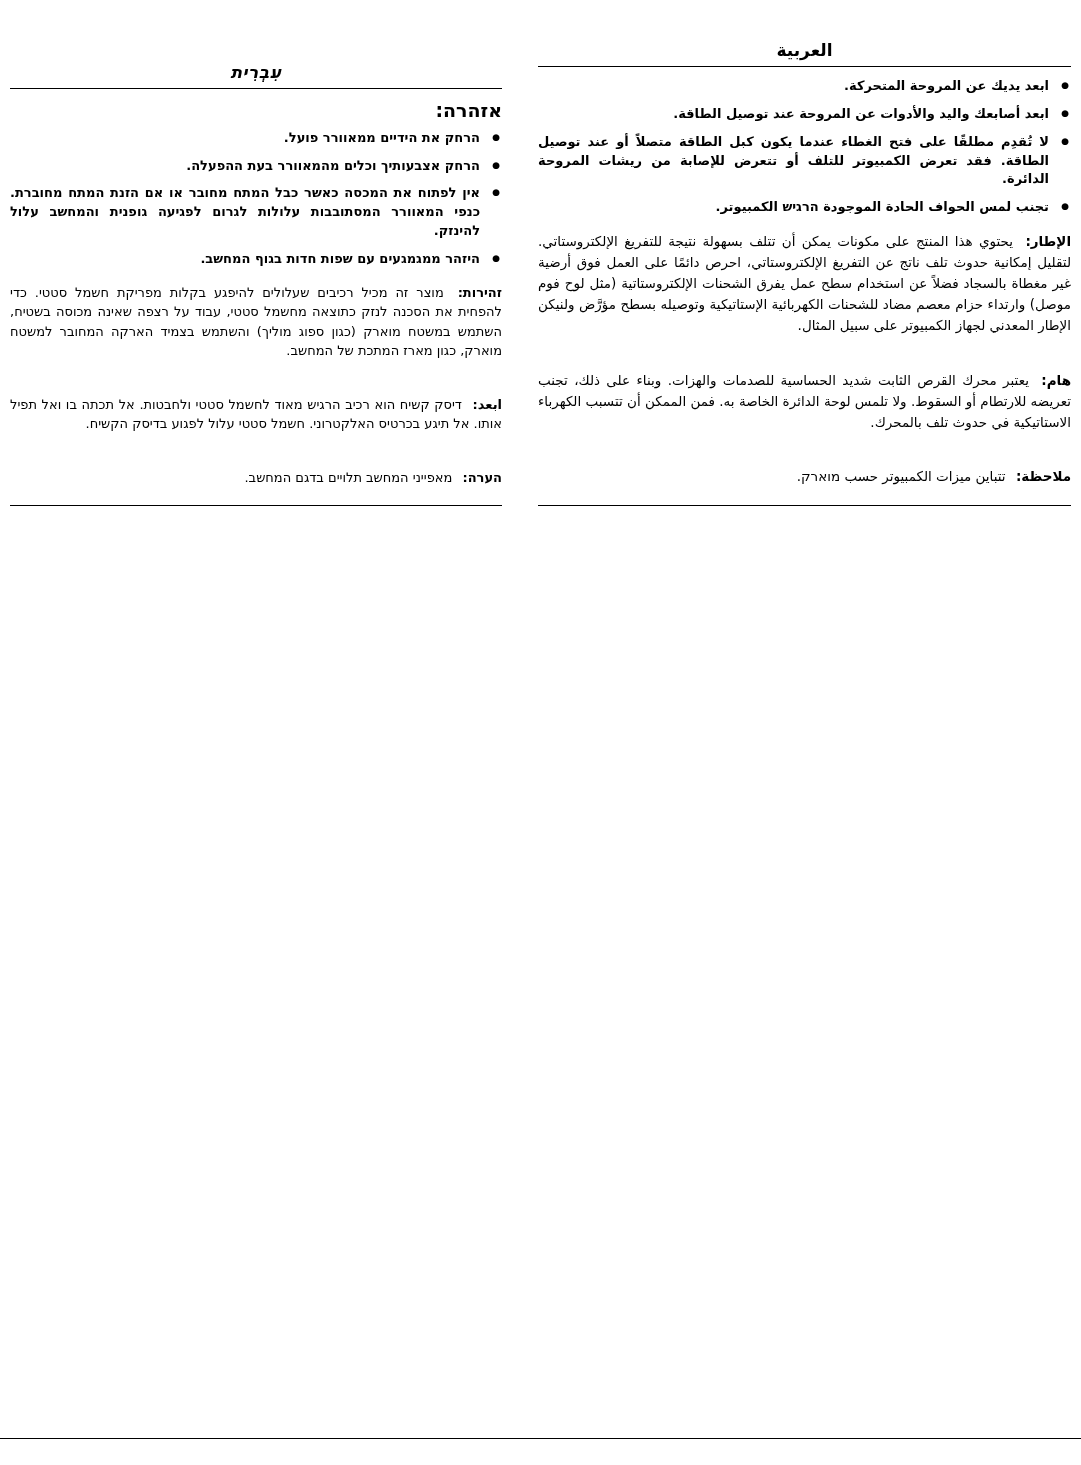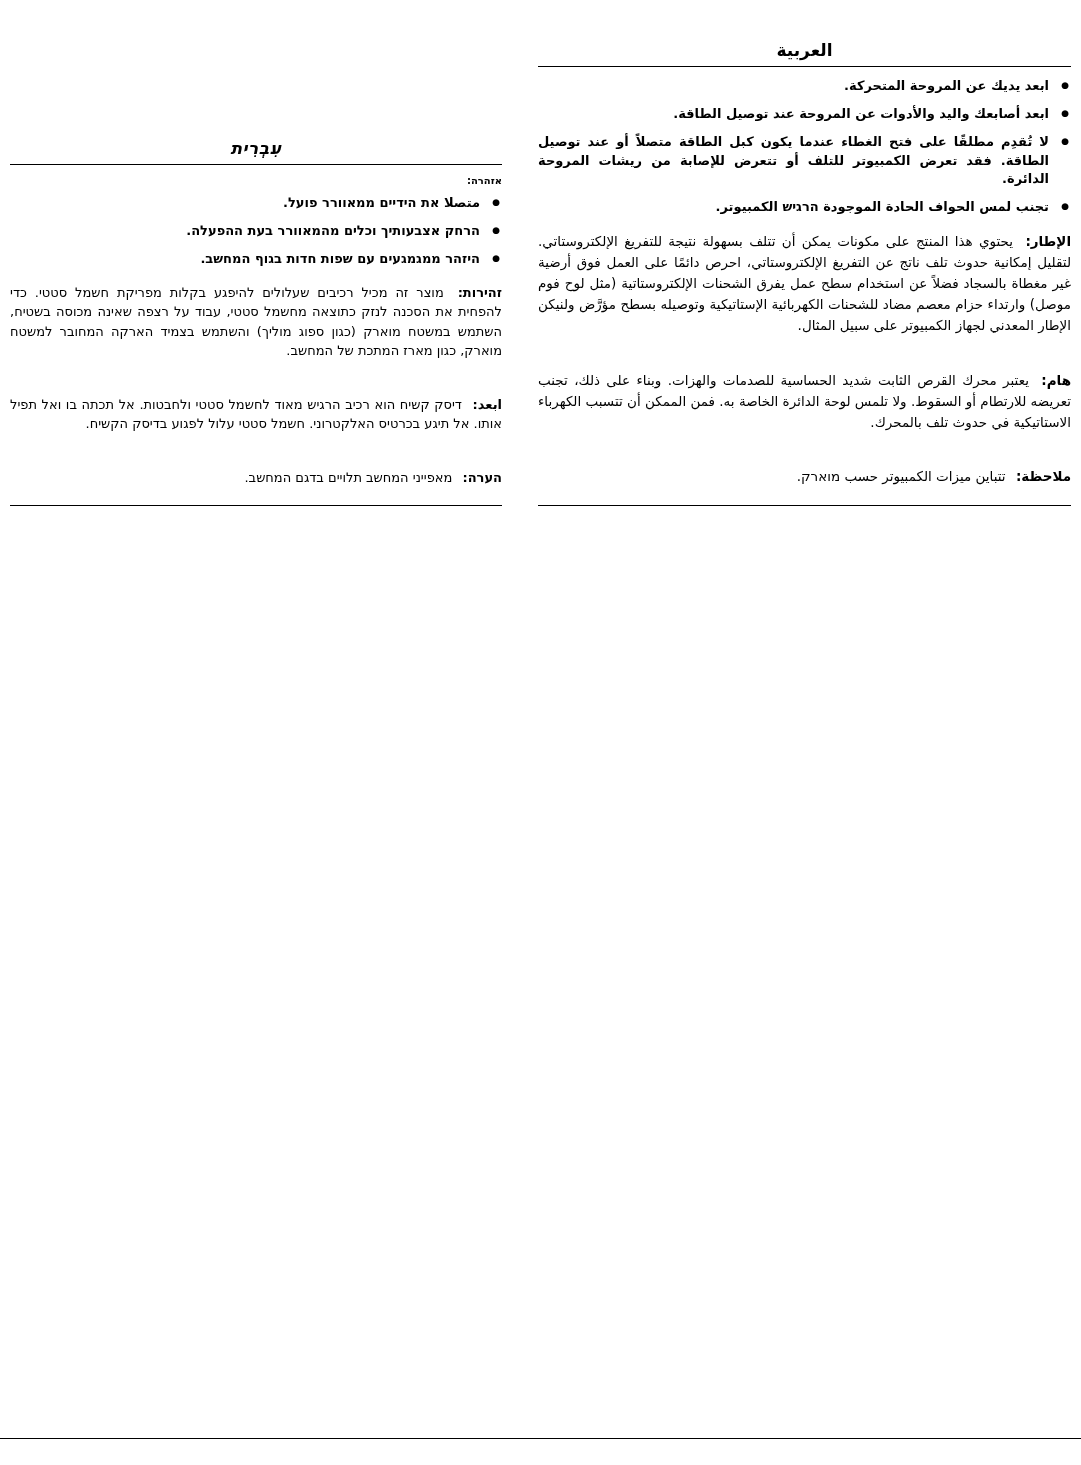--- a/index.html
+++ b/index.html
@@ -59,21 +59,21 @@
     border-bottom: 1.4px solid #000;
     margin-bottom: 10px;
   }
 
   .col-he .col-title {
     font-style: italic;
     letter-spacing: 0.5px;
   }
 
   .section-head {
-    font-size: 10px;
+    font-size: 19px;
     font-weight: bold;
     margin: 8px 0 8px 0;
   }
 
   ul.bullets {
     list-style: none;
     margin: 0;
     padding: 0;
   }
 
@@ -136,22 +136,23 @@
 <div class="page">
 
   <div class="columns">
 
     <div class="col col-he">
       <div class="col-title">עִבְרִית</div>
 
       <div class="section-head">אזהרה:</div>
 
       <ul class="bullets">
-        <li>متصلا את הידיים ממאוורר פועל.</li>
+        <li>הרחק את הידיים ממאוורר פועל.</li>
         <li>הרחק אצבעותיך וכלים מהמאוורר בעת ההפעלה.</li>
+        <li>אין לפתוח את המכסה כאשר כבל המתח מחובר או אם הזנת המתח מחוברת. כנפי המאוורר המסתובבות עלולות לגרום לפגיעה גופנית והמחשב עלול להינזק.</li>
         <li>היזהר ממגמגעים עם שפות חדות בגוף המחשב.</li>
       </ul>
 
       <p class="para">
         <span class="lead">זהירות:</span>
         <span>מוצר זה מכיל רכיבים שעלולים להיפגע בקלות מפריקת חשמל סטטי. כדי להפחית את הסכנה לנזק כתוצאה מחשמל סטטי, עבוד על רצפה שאינה מכוסה בשטיח, השתמש במשטח מוארק (כגון ספוג מוליך) והשתמש בצמיד הארקה המחובר למשטח מוארק, כגון מארז המתכת של המחשב.</span>
       </p>
 
       <div class="spacer-md"></div>
 

